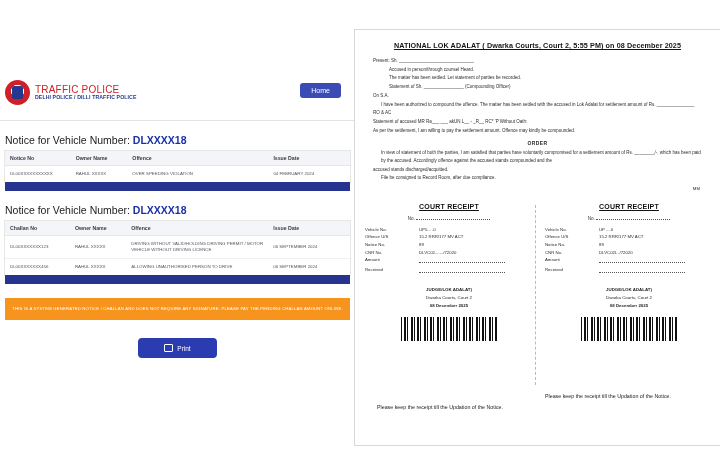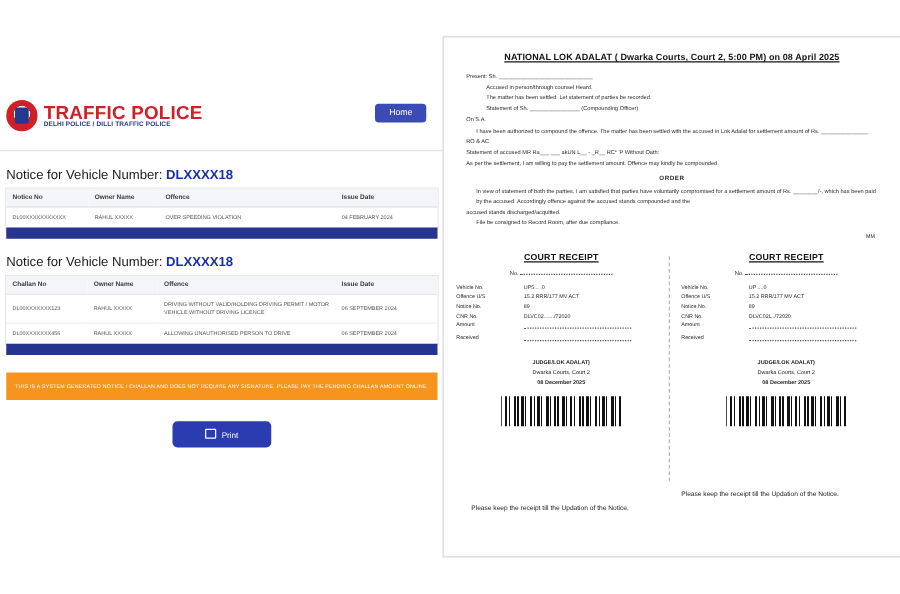--- a/index.html
+++ b/index.html
@@ -10,21 +10,21 @@
   .left{position:absolute;left:0;top:0;width:355px;height:475px;background:#ffffff;overflow:hidden;}
   .left-inner{position:absolute;left:-50px;top:72px;width:405px;}
 
   .tp-header{position:relative;height:48px;background:#ffffff;border-bottom:1px solid #e3e3e3;}
   .tp-logo{position:absolute;left:55px;top:6px;display:flex;align-items:center;gap:4px;}
   .tp-logo .sealwrap{position:relative;width:26px;height:30px;}
   .tp-seal{position:absolute;left:0;top:2px;width:25px;height:25px;border-radius:50%;
            background:radial-gradient(circle at 50% 45%,#ffffff 0 34%,#cf2027 36% 100%);}
   .tp-seal:after{content:"";position:absolute;left:7px;top:6px;width:11px;height:13px;background:#22398f;border-radius:2px;}
   .tp-txt{line-height:1.02;}
-  .tp-txt .t1{font-size:15px;font-weight:bold;color:#cf2027;letter-spacing:.2px;}
+  .tp-txt .t1{font-size:10px;font-weight:normal;color:#cf2027;letter-spacing:.2px;}
   .tp-txt .t2{font-size:5.2px;font-weight:bold;color:#22398f;letter-spacing:.1px;}
   .tp-btn{position:absolute;right:14px;top:11px;background:#3b4bb5;color:#fff;font-size:7px;
           padding:4px 11px;border-radius:3px;border:none;}
 
   .tp-title{margin:13px 0 5px 55px;font-size:10.5px;color:#1b1b1b;}
   .tp-title b{color:#1a30a8;font-weight:bold;}
 
   .tbl{margin-left:55px;width:345px;border-collapse:collapse;background:#ffffff;
        box-shadow:0 0 0 1px #e6e6e6;}
   .tbl th{background:#f4f5f9;color:#3a3a46;font-size:5.2px;text-align:left;
@@ -171,21 +171,21 @@
           <span class="pico"></span><span>Print</span>
         </span>
       </div>
 
     </div>
   </div>
 
   <div class="right">
     <div class="doc">
 
-      <div class="la-title">NATIONAL LOK ADALAT ( Dwarka Courts, Court 2, 5:00 PM) on 08 April 2025</div>
+      <div class="la-title">NATIONAL LOK ADALAT ( Dwarka Courts, Court 2, 5:55 PM) on 08 December 2025</div>
 
       <div class="la-body">
         <p>Present: Sh. ______________________________</p>
         <p class="ind">Accused in person/through counsel Heard.</p>
         <p class="ind">The matter has been settled. Let statement of parties be recorded.</p>
         <p class="ind">Statement of Sh. ________________ (Compounding Officer)</p>
         <p>On S.A.</p>
         <p class="ind2">I have been authorized to compound the offence. The matter has been settled with the accused in Lok Adalat for settlement amount of Rs. _______________</p>
         <p>RO &amp; AC</p>
         <p>Statement of accused MR Ra___ ___ akUN L__ - _R__ RC* 'P Without Oath:</p>

